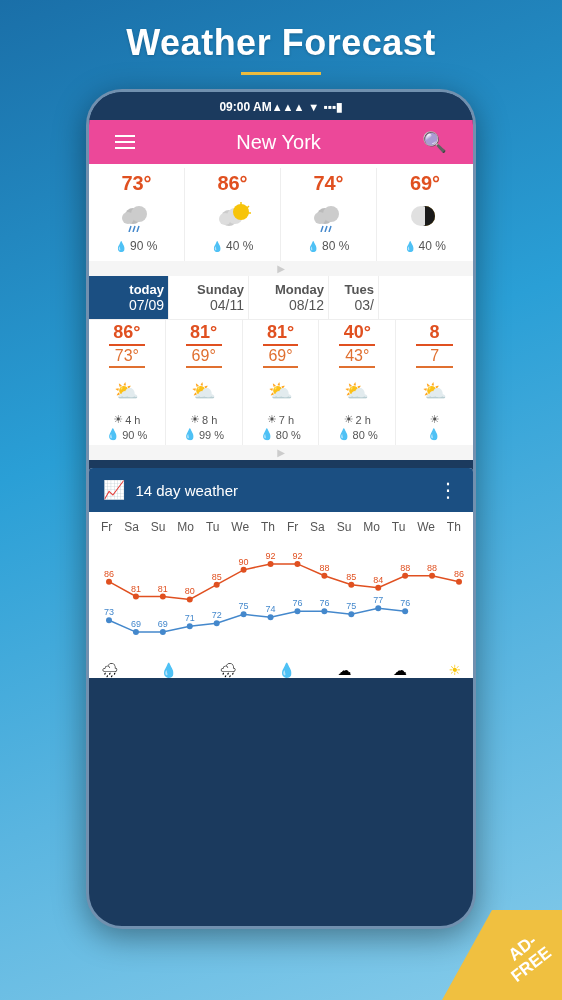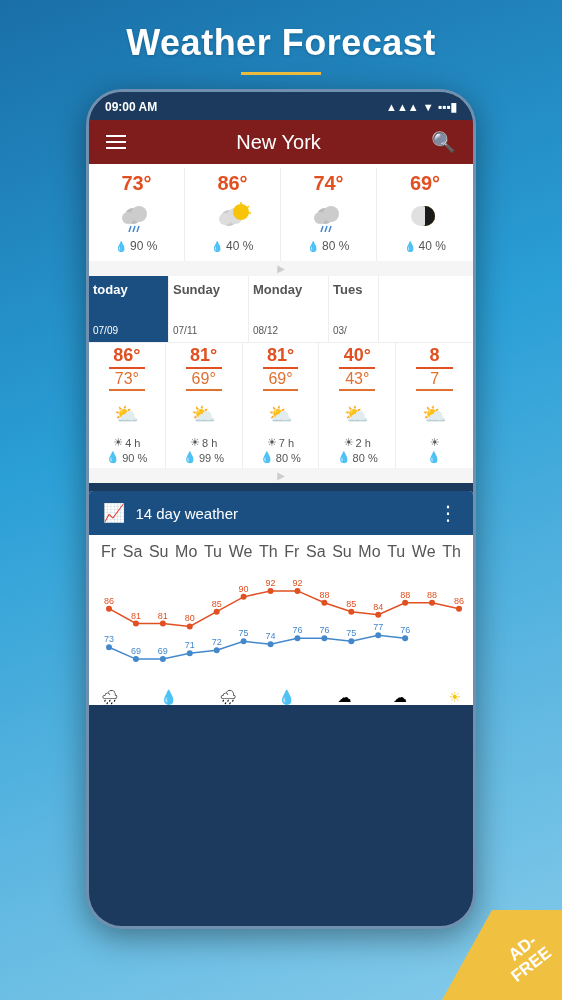--- a/index.html
+++ b/index.html
@@ -37,35 +37,35 @@
       position: relative;
       box-shadow: 0 8px 32px rgba(0,0,0,0.4);
     }
     
     .status-bar {
       background: #1b3a5e;
       color: white;
       font-size: 12px;
       font-weight: bold;
       display: flex;
-      justify-content: space-between;
+      justify-content: center;
       align-items: center;
       padding: 8px 16px 6px;
     }
     .status-icons {
       display: flex;
       align-items: center;
       gap: 4px;
     }
     
     .top-nav {
-      background: #7f1d1d;
-      display: flex;
-      align-items: center;
-      padding: 10px 17px;
+      background: #ec4899;
+      display: flex;
+      align-items: center;
+      padding: 10px 26px;
       justify-content: space-between;
     }
     .top-nav .city-name {
       color: white;
       font-size: 20px;
       font-weight: 500;
     }
     
     .hourly-section {
       background: white;
@@ -117,32 +117,32 @@
       background: white;
       overflow: hidden;
     }
     .daily-tabs {
       display: flex;
       border-bottom: 1px solid #eee;
       overflow-x: auto;
     }
     .daily-tab {
       flex: 0 0 80px;
-      text-align: left;
+      text-align: right;
       padding: 6px 4px;
       font-size: 12px;
       color: #555;
       border-right: 1px solid #eee;
     }
     .daily-tab.active {
       background: #1b4f82;
       color: white;
     }
     .daily-tab .day-name { font-weight: bold; font-size: 13px; }
-    .daily-tab .day-date { font-size: 10px; margin-top: 28px; }
+    .daily-tab .day-date { font-size: 14px; }
     
     .daily-data {
       display: grid;
       grid-template-columns: repeat(5, 1fr);
       text-align: center;
     }
     .daily-col {
       padding: 2px 2px;
       border-right: 1px solid #eee;
       display: flex;
@@ -195,21 +195,21 @@
     .three-dots { font-size: 20px; letter-spacing: 1px; cursor: pointer; }
     
     .chart-area {
       background: white;
       padding: 8px 10px 0;
       position: relative;
     }
     .chart-days {
       display: flex;
       justify-content: space-between;
-      font-size: 16px;
+      font-size: 12px;
       color: #555;
       padding: 0 2px;
       margin-bottom: 4px;
     }
     .chart-svg-container {
       position: relative;
       height: 120px;
       margin-bottom: 4px;
     }
     
@@ -335,21 +335,21 @@
 
   <div class="daily-section">
 
     <div class="daily-tabs">
       <div class="daily-tab active">
         <div class="day-name">today</div>
         <div class="day-date">07/09</div>
       </div>
       <div class="daily-tab">
         <div class="day-name">Sunday</div>
-        <div class="day-date">07/11</div>
+        <div class="day-date">04/11</div>
       </div>
       <div class="daily-tab">
         <div class="day-name">Monday</div>
         <div class="day-date">08/12</div>
       </div>
       <div class="daily-tab" style="flex:0 0 50px;overflow:hidden;">
         <div class="day-name">Tues</div>
         <div class="day-date">03/</div>
       </div>
     </div>

